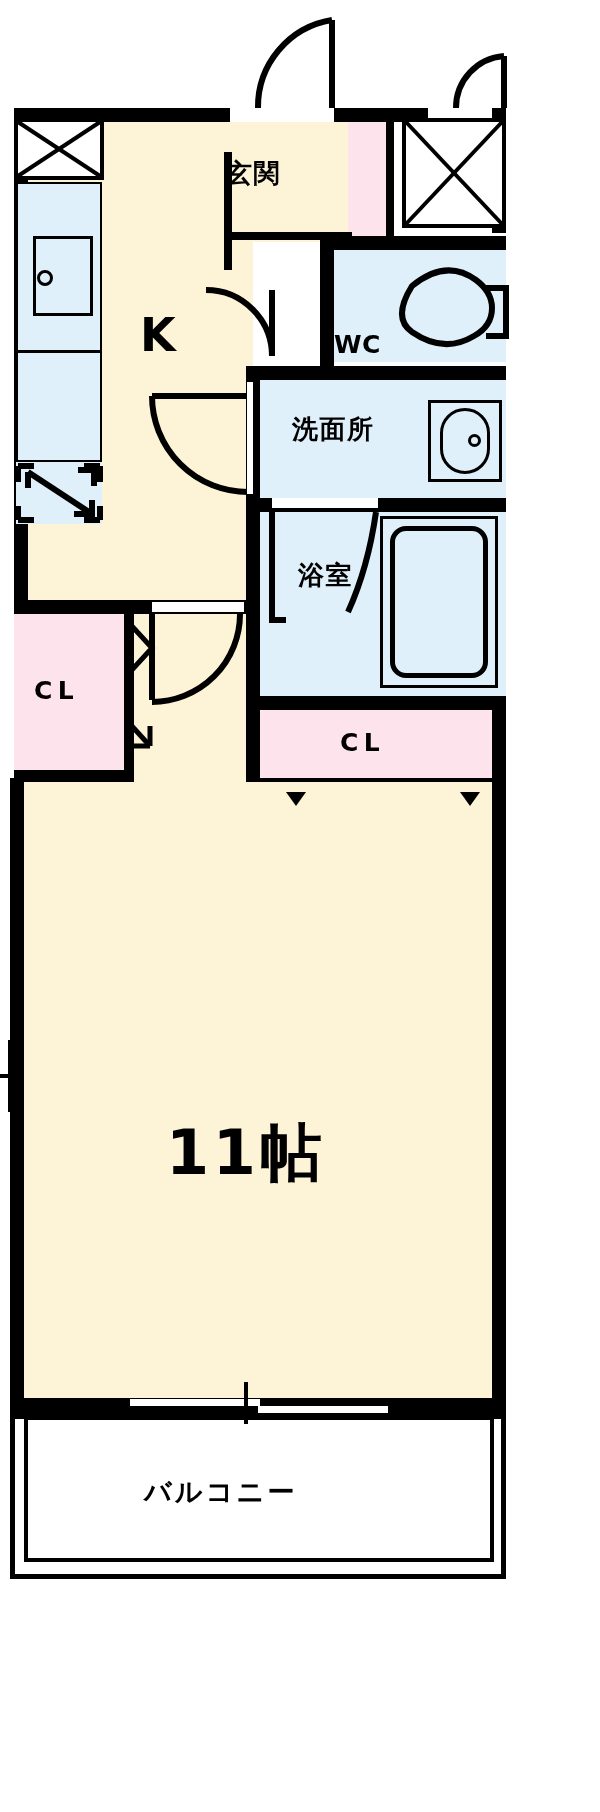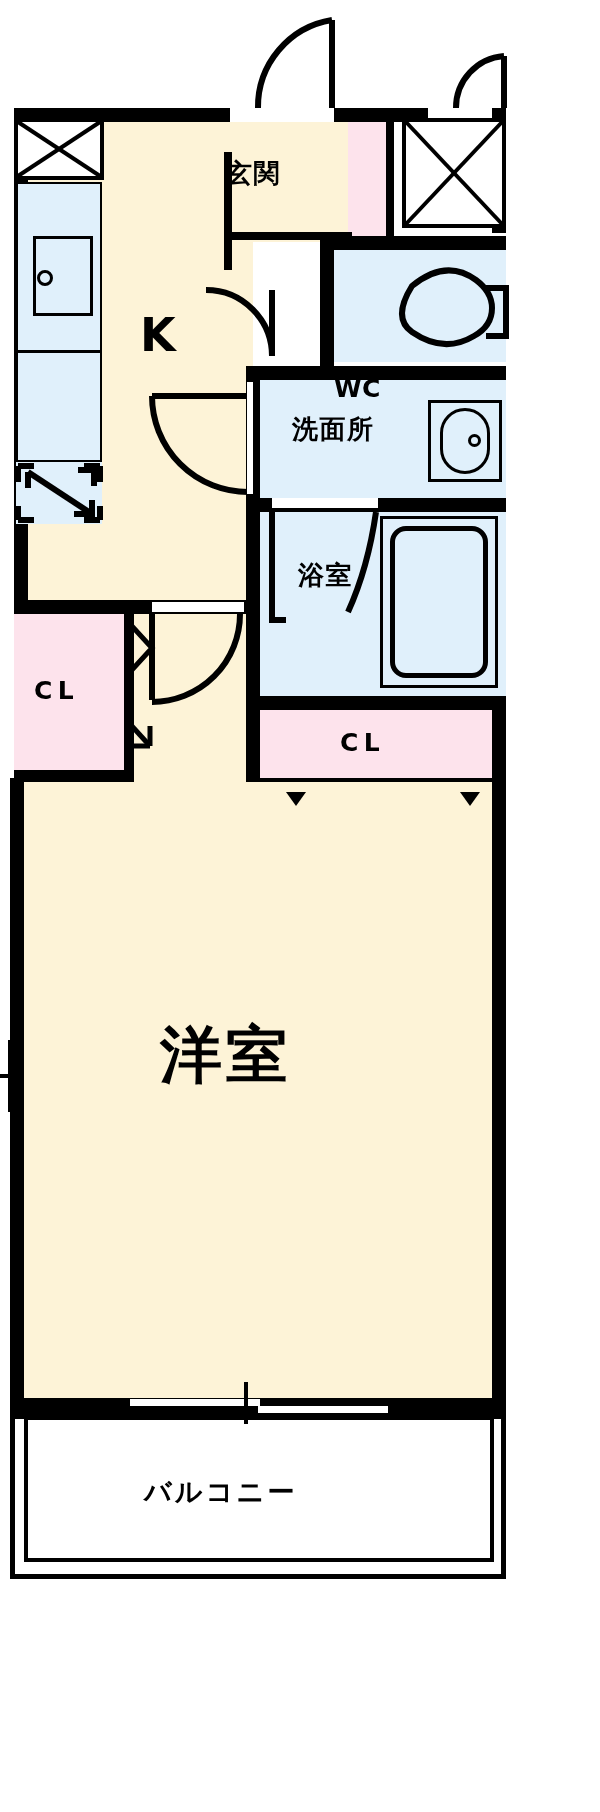--- a/index.html
+++ b/index.html
@@ -30,21 +30,21 @@
     position: absolute;
     color: #000000;
     font-weight: 700;
     white-space: nowrap;
     letter-spacing: 0.06em;
     line-height: 1;
     font-family: "DejaVu Sans", "Liberation Sans", sans-serif;
   }
   .label-k     { font-size: 46px; font-weight: 700; letter-spacing: 0; }
   .label-mid   { font-size: 26px; }
-  .label-wc    { font-size: 25px; letter-spacing: 0.02em; margin-top: 44px; }
+  .label-wc    { font-size: 25px; letter-spacing: 0.02em; }
   .label-cl    { font-size: 25px; letter-spacing: 0.22em; }
   .label-room  { font-size: 62px; letter-spacing: 0.06em; }
   .label-bal   { font-size: 27px; letter-spacing: 0.12em; }
 
   svg.overlay {
     position: absolute;
     left: 0; top: 0;
     width: 600px; height: 1812px;
     pointer-events: none;
   }
@@ -227,17 +227,17 @@
   <div class="label label-wc" style="left:334px; top:332px;">WC</div>
 
   <div class="label label-mid" style="left:292px; top:416px;">洗面所</div>
 
   <div class="label label-mid" style="left:298px; top:562px;">浴室</div>
 
   <div class="label label-cl" style="left:34px; top:678px;">CL</div>
 
   <div class="label label-cl" style="left:340px; top:730px;">CL</div>
 
-  <div class="label label-room" style="left:160px; top:1024px;">洋室</div>
+  <div class="label label-room" style="left:166px; top:1122px;">11帖</div>
 
   <div class="label label-bal" style="left:144px; top:1478px;">バルコニー</div>
 
 </div>
 
 </body></html>

